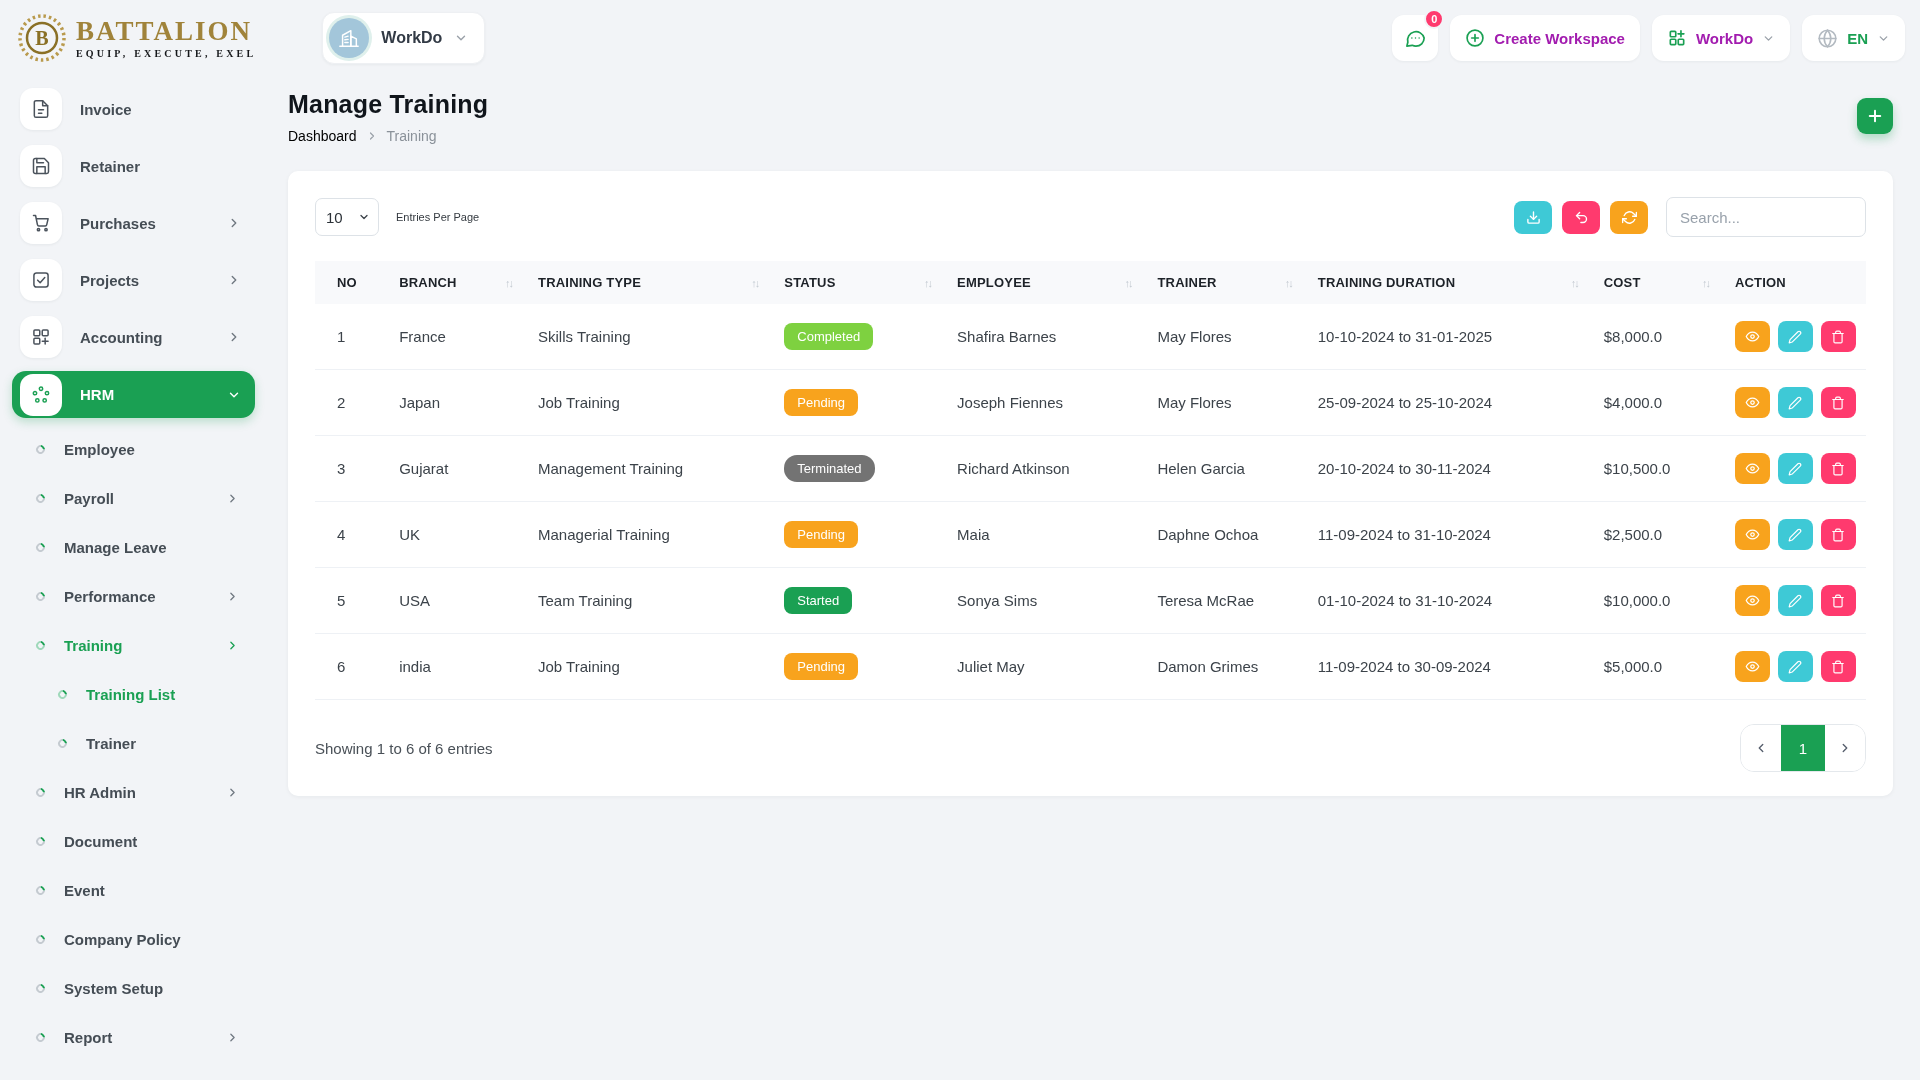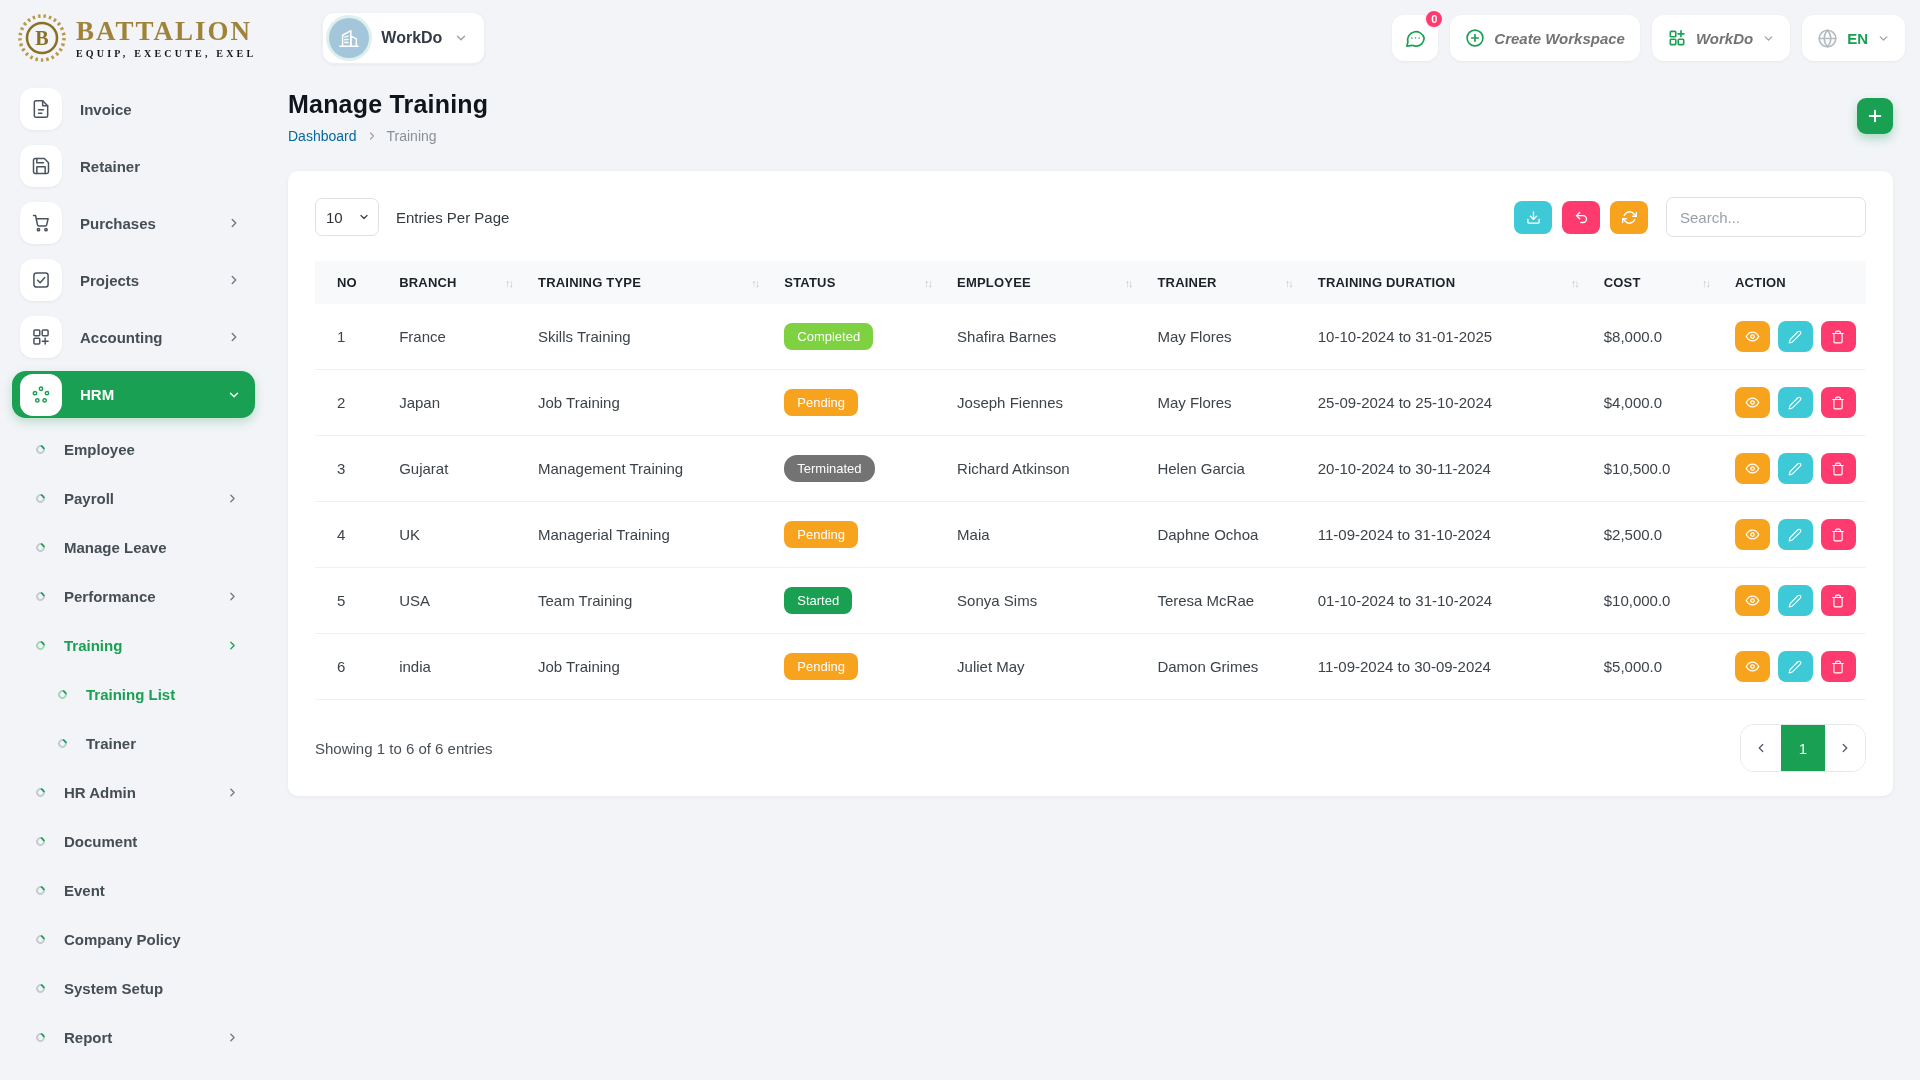--- a/index.html
+++ b/index.html
@@ -21,21 +21,21 @@
   .workspace-pill { margin-left:66px; background:#fff; border:1px solid #eef0f3; border-radius:12px; height:52px;
     display:flex; align-items:center; gap:12px; padding:0 16px 0 6px; box-shadow:0 1px 3px rgba(20,30,40,.05); cursor:pointer; }
   .ws-avatar { width:40px; height:40px; border-radius:50%; background:#a3c6da; display:flex; align-items:center; justify-content:center;
     box-shadow:0 0 0 3px #dff0ec; }
   .ws-name { font-size:16px; font-weight:600; color:#323a45; }
 
   .topbar-right { margin-left:auto; display:flex; align-items:center; gap:12px; }
   .hcard { background:#fff; border-radius:12px; height:46px; display:flex; align-items:center; gap:9px; padding:0 15px;
     box-shadow:0 1px 3px rgba(20,30,40,.05); cursor:pointer; }
   .hcard.icon-only { width:46px; justify-content:center; padding:0; position:relative; }
-  .hcard-label { font-size:15px; font-weight:600; color:#737373;font-style:italic; }
+  .hcard-label { font-size:15px; font-weight:600; color:#a21caf; }
   .lang-code { font-size:15px; font-weight:700; color:#1aa053; }
   .notif-badge { position:absolute; top:-6px; right:-6px; min-width:20px; height:20px; border-radius:10px; background:#ff3a6e;
     color:#fff; font-size:11px; font-weight:bold; display:flex; align-items:center; justify-content:center; border:2px solid #f2f4f7; }
 
   
   .layout { display:flex; align-items:flex-start; }
 
   
   .sidebar { width:265px; flex:0 0 265px; padding:10px 10px 0 12px; }
   .nav-item { display:flex; align-items:center; gap:18px; height:46px; margin-bottom:11px; padding:0 14px 0 8px; border-radius:14px; cursor:pointer; }
@@ -56,34 +56,34 @@
   .sub-caret { margin-left:auto; margin-right:16px; color:#707881; display:flex; }
   .sub-item.active .sub-label { color:#1aa053; }
   .sub-item.active .sub-caret { color:#1aa053; }
   .sub-item.active .bullet { border-color:#9fd8ba; border-top-color:#1aa053; }
 
   
   .main { flex:1; padding:0 27px 0 23px; }
   .page-head { margin-top:14px; display:flex; align-items:flex-start; }
   .page-title { font-size:25px; font-weight:bold; color:#10151b; letter-spacing:.2px; }
   .breadcrumb { display:flex; align-items:center; gap:9px; margin-top:9px; font-size:14px; }
-  .crumb-home { color:#0369a1; cursor:pointer; }
+  .crumb-home { color:#000000; cursor:pointer; }
   .crumb-sep { color:#9aa1a9; display:flex; }
   .crumb-current { color:#8a9199; }
   .add-btn { margin-left:auto; margin-top:8px; width:36px; height:36px; border-radius:9px; background:#1aa053; border:none; cursor:pointer;
     display:flex; align-items:center; justify-content:center; box-shadow:0 5px 10px rgba(26,160,83,.3); }
 
   
   .card { background:#fff; border-radius:10px; margin-top:27px; padding:26px 27px 24px; box-shadow:0 1px 4px rgba(20,30,40,.05); }
   .controls { display:flex; align-items:center; margin-bottom:24px; }
   .entries-select { appearance:none; -webkit-appearance:none; width:64px; height:38px; border:1px solid #dde2e7; border-radius:7px;
     font-size:15px; color:#2b3137; padding:0 10px; background:#fff; cursor:pointer; font-family:inherit; }
   .select-wrap { position:relative; display:inline-flex; }
   .select-wrap .sel-caret { position:absolute; right:9px; top:13px; pointer-events:none; color:#3c434a; }
-  .entries-label { font-size:15px; color:#343a40; margin-left:17px; }
+  .entries-label { font-size:11px; color:#343a40; margin-left:17px; }
   .controls-right { margin-left:auto; display:flex; align-items:center; gap:10px; }
   .tool-btn { width:38px; height:33px; border:none; border-radius:8px; display:flex; align-items:center; justify-content:center; cursor:pointer; color:#fff; }
   .tool-btn.teal { background:#3ec9d6; }
   .tool-btn.pink { background:#ff3a6e; }
   .tool-btn.orange { background:#f8a31d; }
   .search-input { width:200px; height:40px; border:1px solid #dde2e7; border-radius:7px; padding:0 13px; font-size:15px; color:#343a40;
     margin-left:8px; font-family:inherit; background:#fff; }
   .search-input::placeholder { color:#98a1ab; }
 
   

